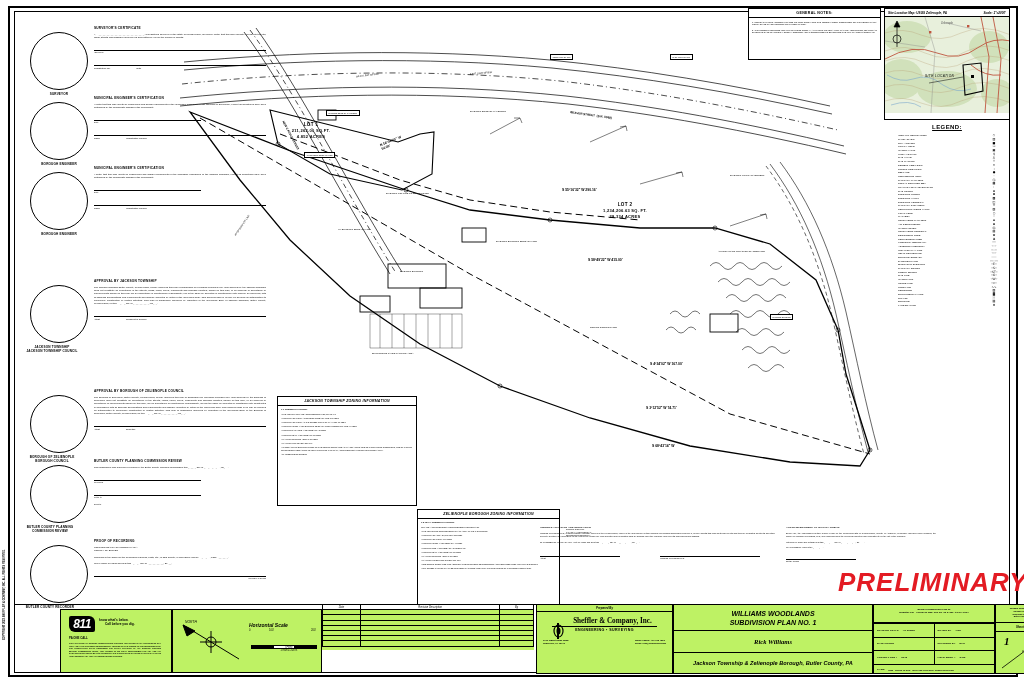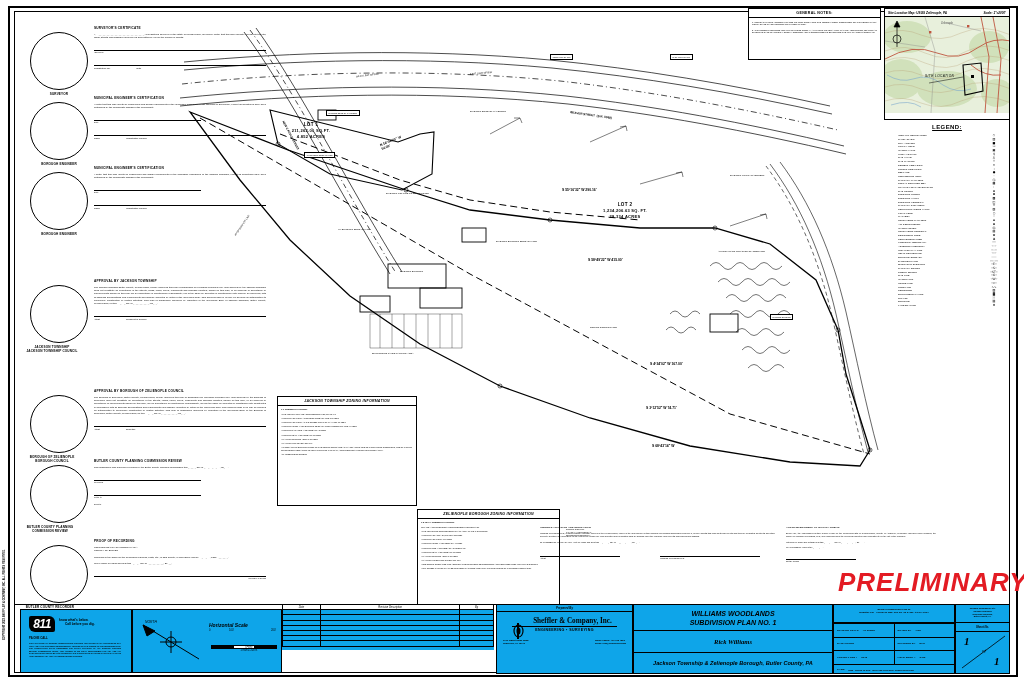--- a/index.html
+++ b/index.html
@@ -203,21 +203,21 @@
     color: #e31b23;
     letter-spacing: 1px;
   }
 
   
   .bottom-strip {
     position: absolute;
     left: 14px; top: 604px; width: 996px; height: 69px;
     border-top: 1.5px solid #000;
   }
-  .bs-cell { position: absolute; border: 1px solid #000; background: #0ea5e9; }
+  .bs-cell { position: absolute; border: 1px solid #000; background: #bef264; margin-left: 40px; }
 
   
   .b811-logo {
     position: absolute;
     left: 8px; top: 6px;
     width: 26px; height: 16px;
     background: #000;
     color: #fff;
     font-size: 12px;
     font-weight: bold;

